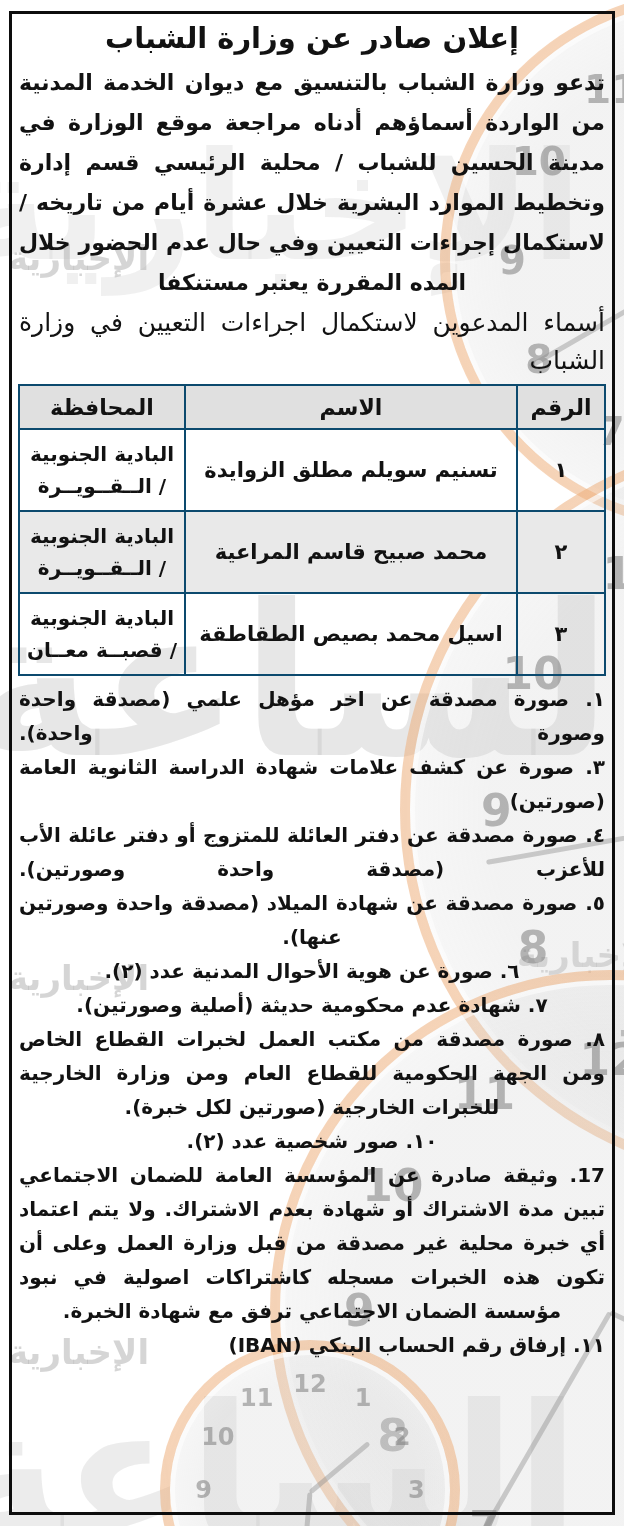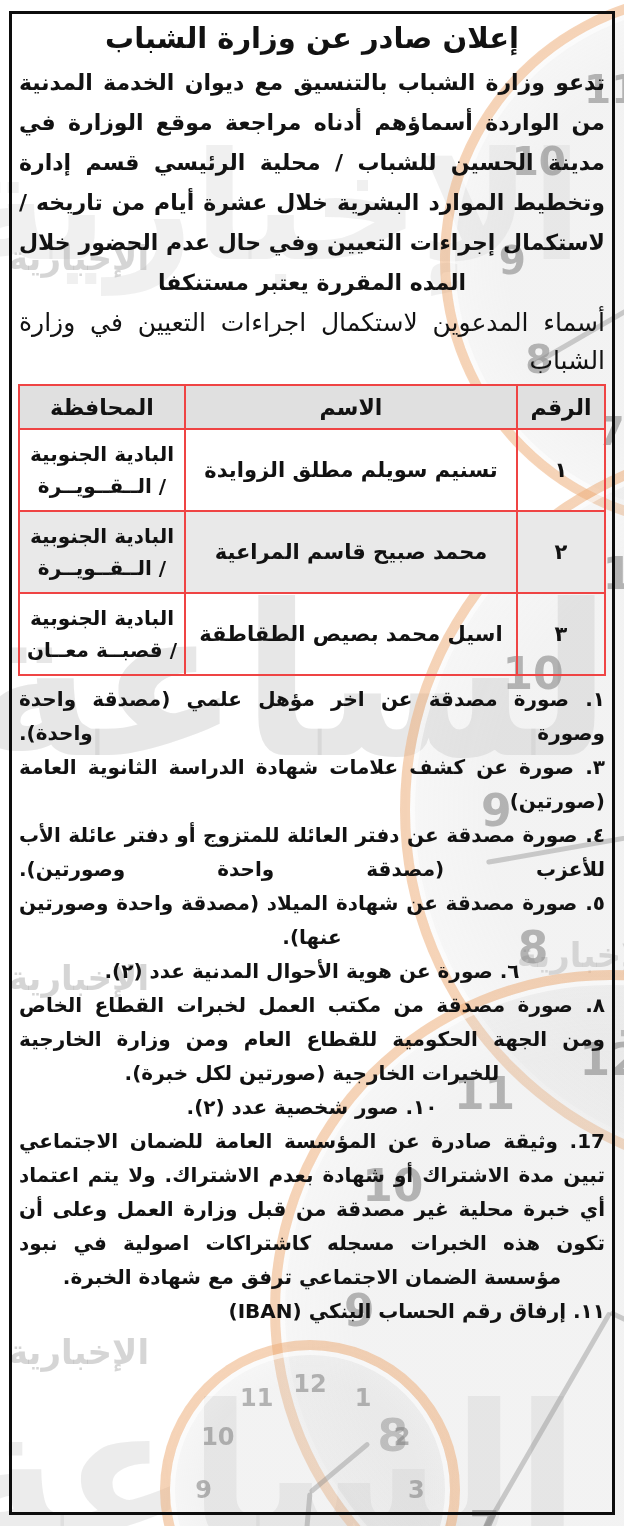--- a/index.html
+++ b/index.html
@@ -31,21 +31,21 @@
   
   .frame{position:absolute;inset:11px 9px;border:3px solid #0d0d0d;
     padding:3px 6px;box-sizing:border-box;overflow:hidden;z-index:1;direction:rtl;}
   .title{font-size:29px;font-weight:700;text-align:center;margin:4px 0 8px;}
   .intro{font-size:22px;font-weight:bold;line-height:40px;
     text-align:justify;text-align-last:center;margin:0 1px;}
   .invitees{font-size:25px;font-weight:normal;line-height:38px;
     text-align:justify;text-align-last:justify;margin:1px 1px 4px;}
 
   table.names{width:100%;border-collapse:collapse;table-layout:fixed;margin:0 0 6px;}
-  table.names th, table.names td{border:2px solid #ef4444;font-weight:bold;
+  table.names th, table.names td{border:2px solid #0c4a6e;font-weight:bold;
     text-align:center;vertical-align:middle;padding:2px 4px;background:transparent;}
   table.names th{height:38px;font-size:22px;background:#e0e0e0;}
   table.names td{height:76px;font-size:21px;}
   col.c-num{width:88px;} col.c-name{width:auto;} col.c-gov{width:166px;}
   tr.shaded td{background:#e9e9e9;}
   .gov-line{display:block;font-size:20px;line-height:32px;}
 
   .docs-heading{font-size:21px;font-weight:bold;text-align:right;margin:6px 0 2px;}
   .doc{font-size:20px;font-weight:bold;line-height:34px;
     text-align:justify;text-align-last:center;margin:0 1px;}
@@ -154,19 +154,20 @@
         </tr>
       </tbody>
     </table>
 
 
     <p class="doc stretch">١. صورة مصدقة عن اخر مؤهل علمي (مصدقة واحدة وصورة واحدة).</p>
     <p class="doc stretch">٣. صورة عن كشف علامات شهادة الدراسة الثانوية العامة (صورتين)</p>
     <p class="doc stretch">٤. صورة مصدقة عن دفتر العائلة للمتزوج أو دفتر عائلة الأب للأعزب (مصدقة واحدة وصورتين).</p>
     <p class="doc">٥. صورة مصدقة عن شهادة الميلاد (مصدقة واحدة وصورتين عنها).</p>
     <p class="doc center">٦. صورة عن هوية الأحوال المدنية عدد (٢).</p>
+    <p class="doc center">٧. شهادة عدم محكومية حديثة (أصلية وصورتين).</p>
     <p class="doc">٨. صورة مصدقة من مكتب العمل لخبرات القطاع الخاص ومن الجهة الحكومية للقطاع العام ومن وزارة الخارجية للخبرات الخارجية (صورتين لكل خبرة).</p>
     <p class="doc center">١٠. صور شخصية عدد (٢).</p>
     <p class="doc">17. وثيقة صادرة عن المؤسسة العامة للضمان الاجتماعي تبين مدة الاشتراك أو شهادة بعدم الاشتراك. ولا يتم اعتماد أي خبرة محلية غير مصدقة من قبل وزارة العمل وعلى أن تكون هذه الخبرات مسجله كاشتراكات اصولية في نبود مؤسسة الضمان الاجتماعي ترفق مع شهادة الخبرة.</p>
     <p class="doc start">١١. إرفاق رقم الحساب البنكي (IBAN)</p>
 
   </div>
 </div>
 
 </body></html>

